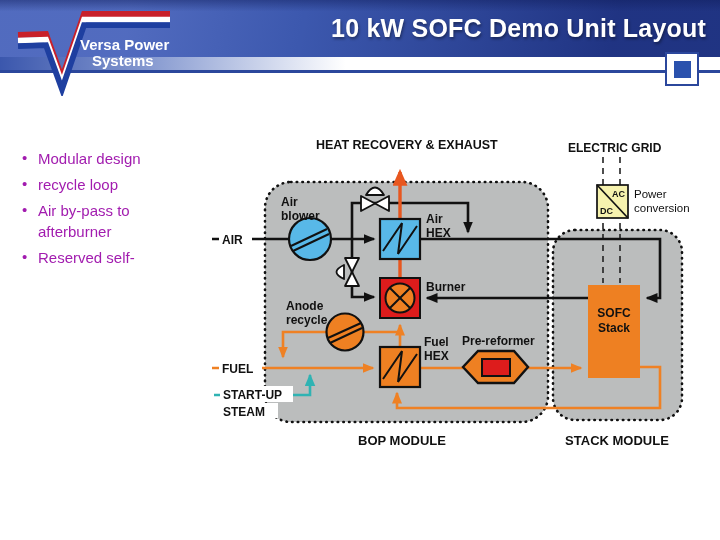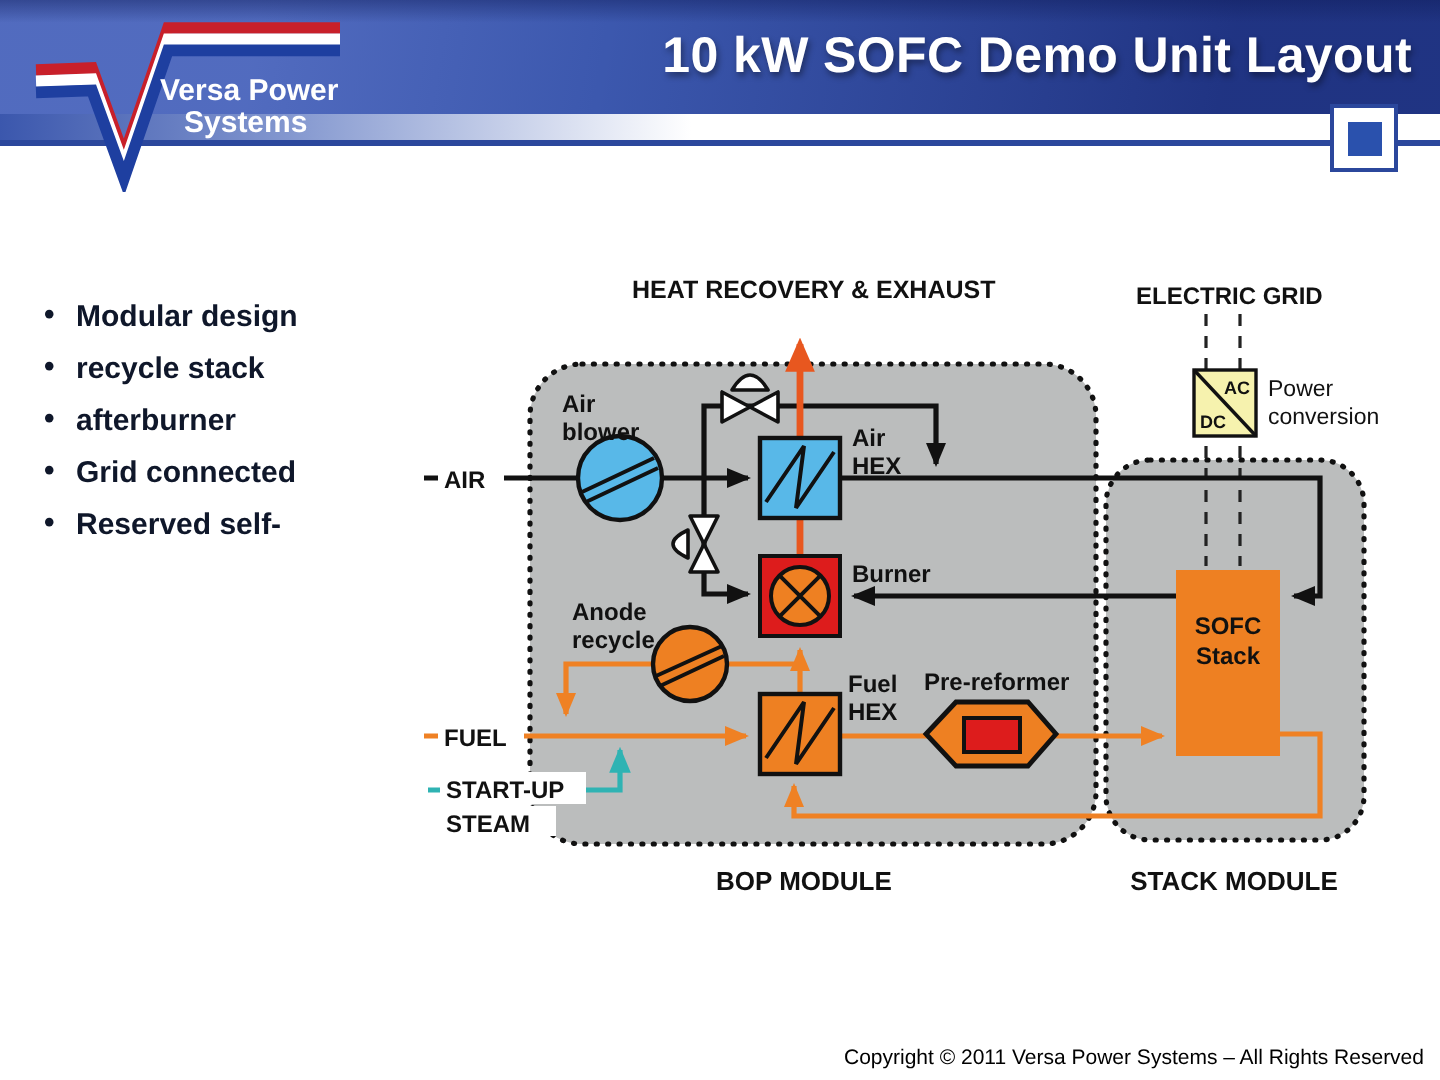--- a/index.html
+++ b/index.html
@@ -20,21 +20,21 @@
     font-size:25px;font-weight:bold;letter-spacing:.2px;
     text-shadow:1px 2px 3px rgba(0,0,0,.4);white-space:nowrap;}
   .corner-square{position:absolute;left:665px;top:52px;width:34px;height:34px;background:#fff;
     border:2.5px solid #2b479c;box-sizing:border-box;display:flex;align-items:center;justify-content:center;}
   .corner-square-inner{width:17px;height:17px;background:#2a51ad;}
   .logo{position:absolute;left:6px;top:2px;}
 
   
   .bullets{position:absolute;left:21px;top:149px;width:212px;margin:0;padding:0;list-style:none;}
   .bullets li{position:relative;padding-left:17px;margin:0 0 5.5px 0;
-    font-size:15px;font-weight:bold;line-height:20.5px;color:#0f172a;}
+    font-size:15px;font-weight:normal;line-height:20.5px;color:#a21caf;}
   .bullets li::before{content:"•";position:absolute;left:1px;top:-1px;font-size:15px;}
   .bullets .bl{display:block;}
 
   
   .diagram{position:absolute;inset:0;}
   .diagram text{font-family:"Liberation Sans",sans-serif;fill:#111;}
 
   
   .footer{position:absolute;top:523px;right:8px;font-size:10.5px;color:#000;white-space:nowrap;}
 </style>
@@ -59,28 +59,26 @@
     </g>
     <text x="74" y="48" font-size="15" font-weight="bold" fill="#ffffff">Versa Power</text>
     <text x="86" y="64" font-size="15" font-weight="bold" fill="#ffffff">Systems</text>
   </svg>
 
   <ul class="bullets">
     <li>
         <span class="bl">Modular design</span>
       </li>
     <li>
-      <span class="bl">recycle stack</span>
+      <span class="bl">recycle loop</span>
     </li>
     <li>
+      <span class="bl">Air by-pass to</span>
       <span class="bl">afterburner</span>
     </li>
-    <li>
-        <span class="bl">Grid connected</span>
-      </li>
     <li>
       <span class="bl">Reserved self-</span>
     </li>
   </ul>
 
   <svg class="diagram" width="720" height="540" viewBox="0 0 720 540">
     <defs>
       <marker id="ma-k" viewBox="0 0 12 10" refX="10.5" refY="5" markerWidth="12" markerHeight="10" orient="auto" markerUnits="userSpaceOnUse">
           <path d="M0,0 L12,5 L0,10 Z" fill="#111"></path>
         </marker>
@@ -204,14 +202,13 @@
       <rect x="220" y="386" width="73" height="16" fill="#fff"></rect>
       <text x="223" y="399">START-UP</text>
       <rect x="220" y="403" width="58" height="15" fill="#fff"></rect>
       <text x="223" y="416">STEAM</text>
     </g>
 
     <text x="402" y="445" font-size="13" font-weight="bold" text-anchor="middle">BOP MODULE</text>
     <text x="617" y="445" font-size="13" font-weight="bold" text-anchor="middle">STACK MODULE</text>
   </svg>
 
-  <div class="footer">Copyright © 2011 Versa Power Systems – All Rights Reserved</div>
 </div>
 
 </body></html>

